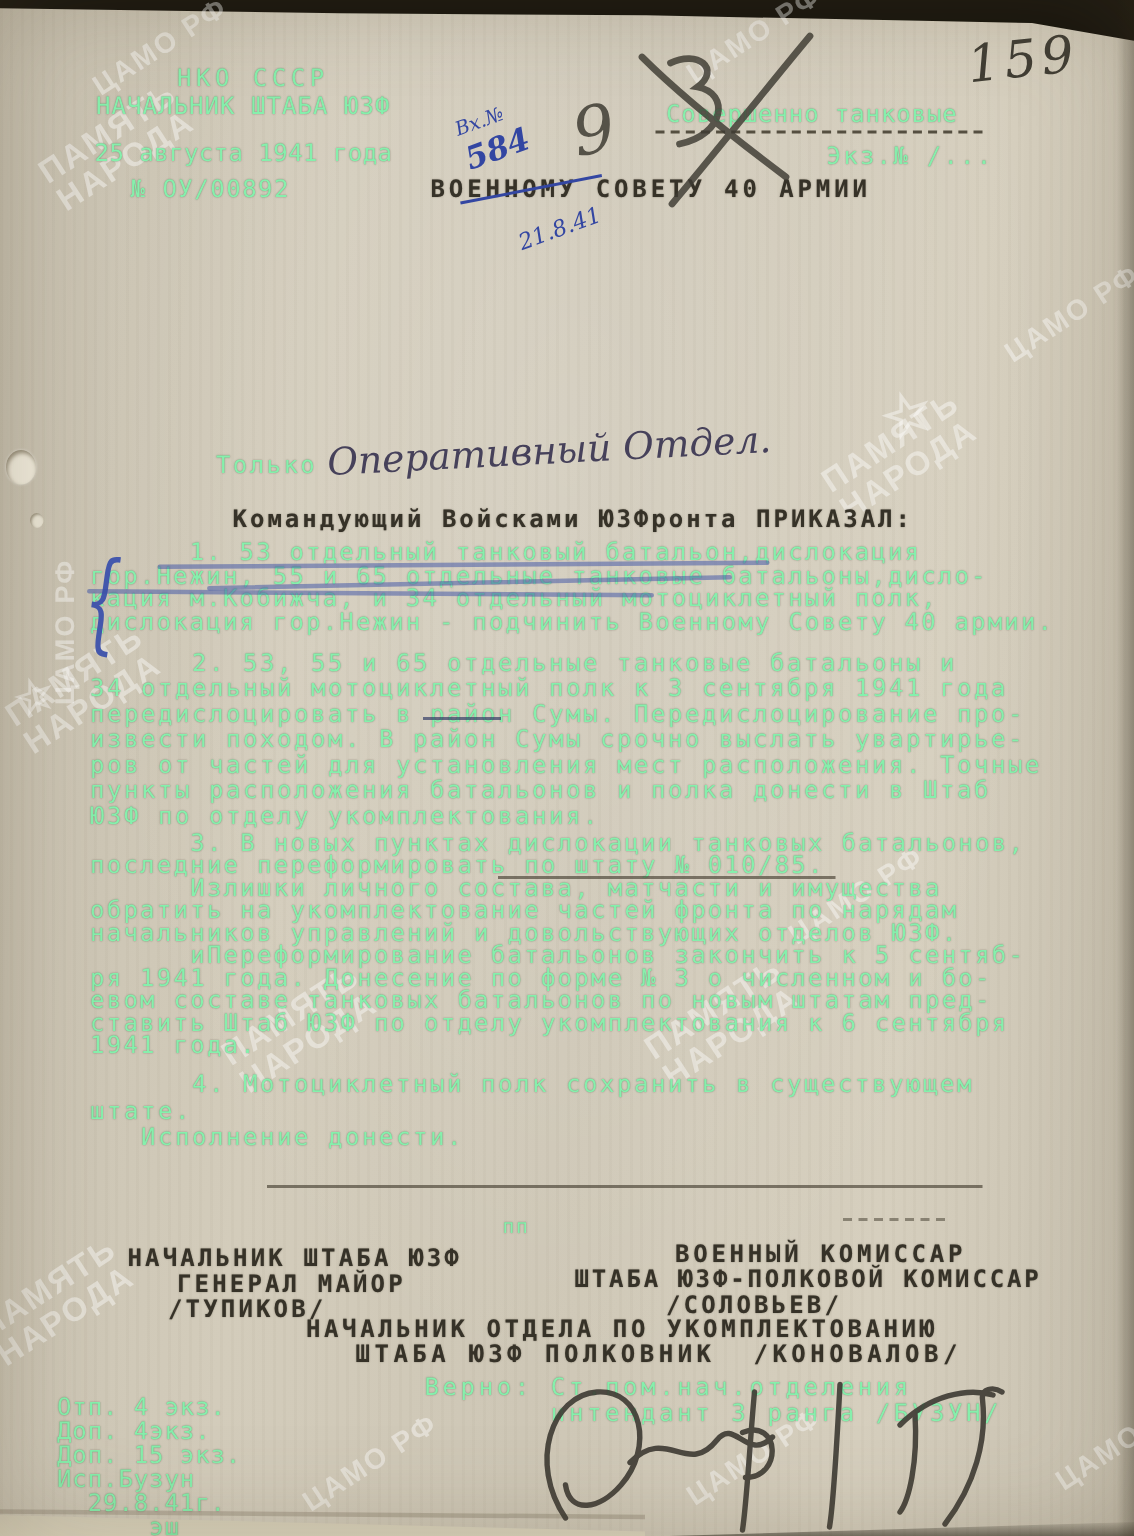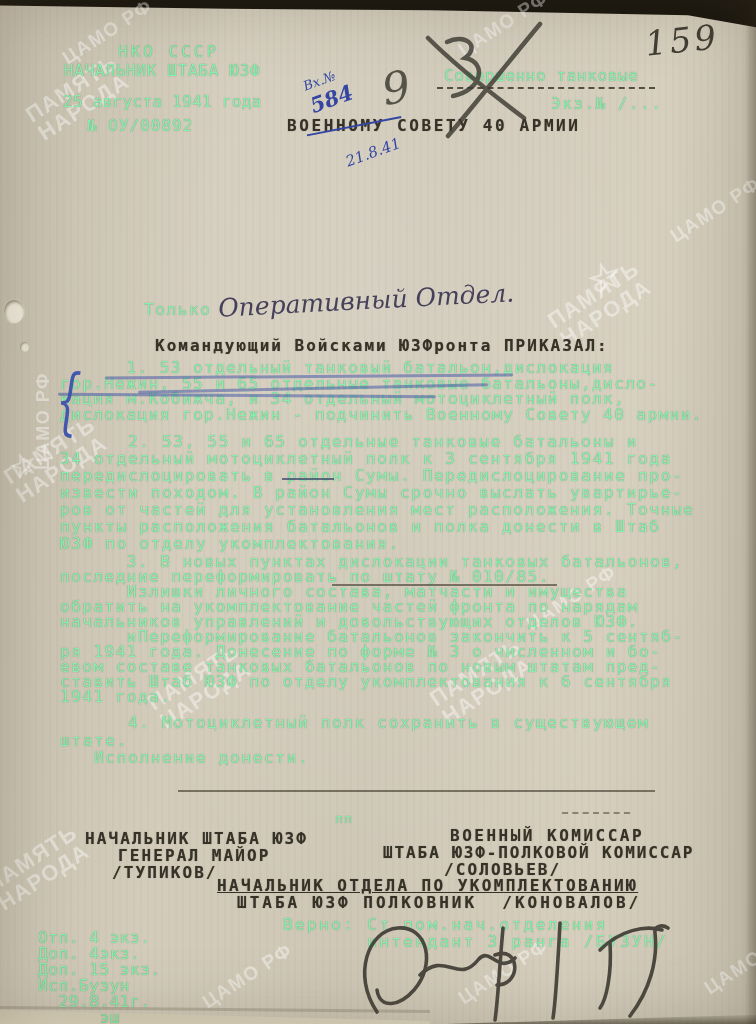--- a/index.html
+++ b/index.html
@@ -152,21 +152,21 @@
   <div class="inkdark" style="left:178px;top:790px;width:477px;"></div>
   <div class="dash" style="left:562px;top:812px;width:68px;border-top-color:rgba(62,56,42,.5);"></div>
 
   <div class="typed" style="left:335px;top:811px;font-size:13px;">пп</div>
   <div class="typed b" style="left:85px;top:829px;letter-spacing:2.1px;">НАЧАЛЬНИК ШТАБА ЮЗФ</div>
   <div class="typed b" style="left:118px;top:846px;letter-spacing:2.1px;">ГЕНЕРАЛ МАЙОР</div>
   <div class="typed b" style="left:112px;top:863px;letter-spacing:2.1px;">/ТУПИКОВ/</div>
   <div class="typed b" style="left:383px;top:843px;letter-spacing:1.9px;">ШТАБА ЮЗФ-ПОЛКОВОЙ КОМИССАР</div>
   <div class="typed b" style="left:450px;top:826px;letter-spacing:2.5px;">ВОЕННЫЙ КОМИССАР</div>
   <div class="typed b" style="left:444px;top:860px;letter-spacing:2.1px;">/СОЛОВЬЕВ/</div>
-  <div class="typed b" style="left:217px;top:876px;letter-spacing:2.4px;text-decoration:underline;">НАЧАЛЬНИК ОТДЕЛА ПО УКОМПЛЕКТОВАНИЮ</div>
+  <div class="typed b" style="left:204px;top:876px;letter-spacing:2.4px;">НАЧАЛЬНИК ОТДЕЛА ПО УКОМПЛЕКТОВАНИЮ</div>
   <div class="typed b" style="left:237px;top:893px;letter-spacing:3px;">ШТАБА ЮЗФ ПОЛКОВНИК  /КОНОВАЛОВ/</div>
 
   <div class="typed" style="left:283px;top:917px;line-height:16.5px;letter-spacing:2.4px;">Верно: Ст.пом.нач.отделения
        интендант 3 ранга /БУЗУН/</div>
 
   <div class="typed" style="left:38px;top:930px;line-height:16px;letter-spacing:0.6px;">Отп. 4 экз.
 Доп. 4экз.
 Доп. 15 экз.
 Исп.Бузун
   29.8.41г.

